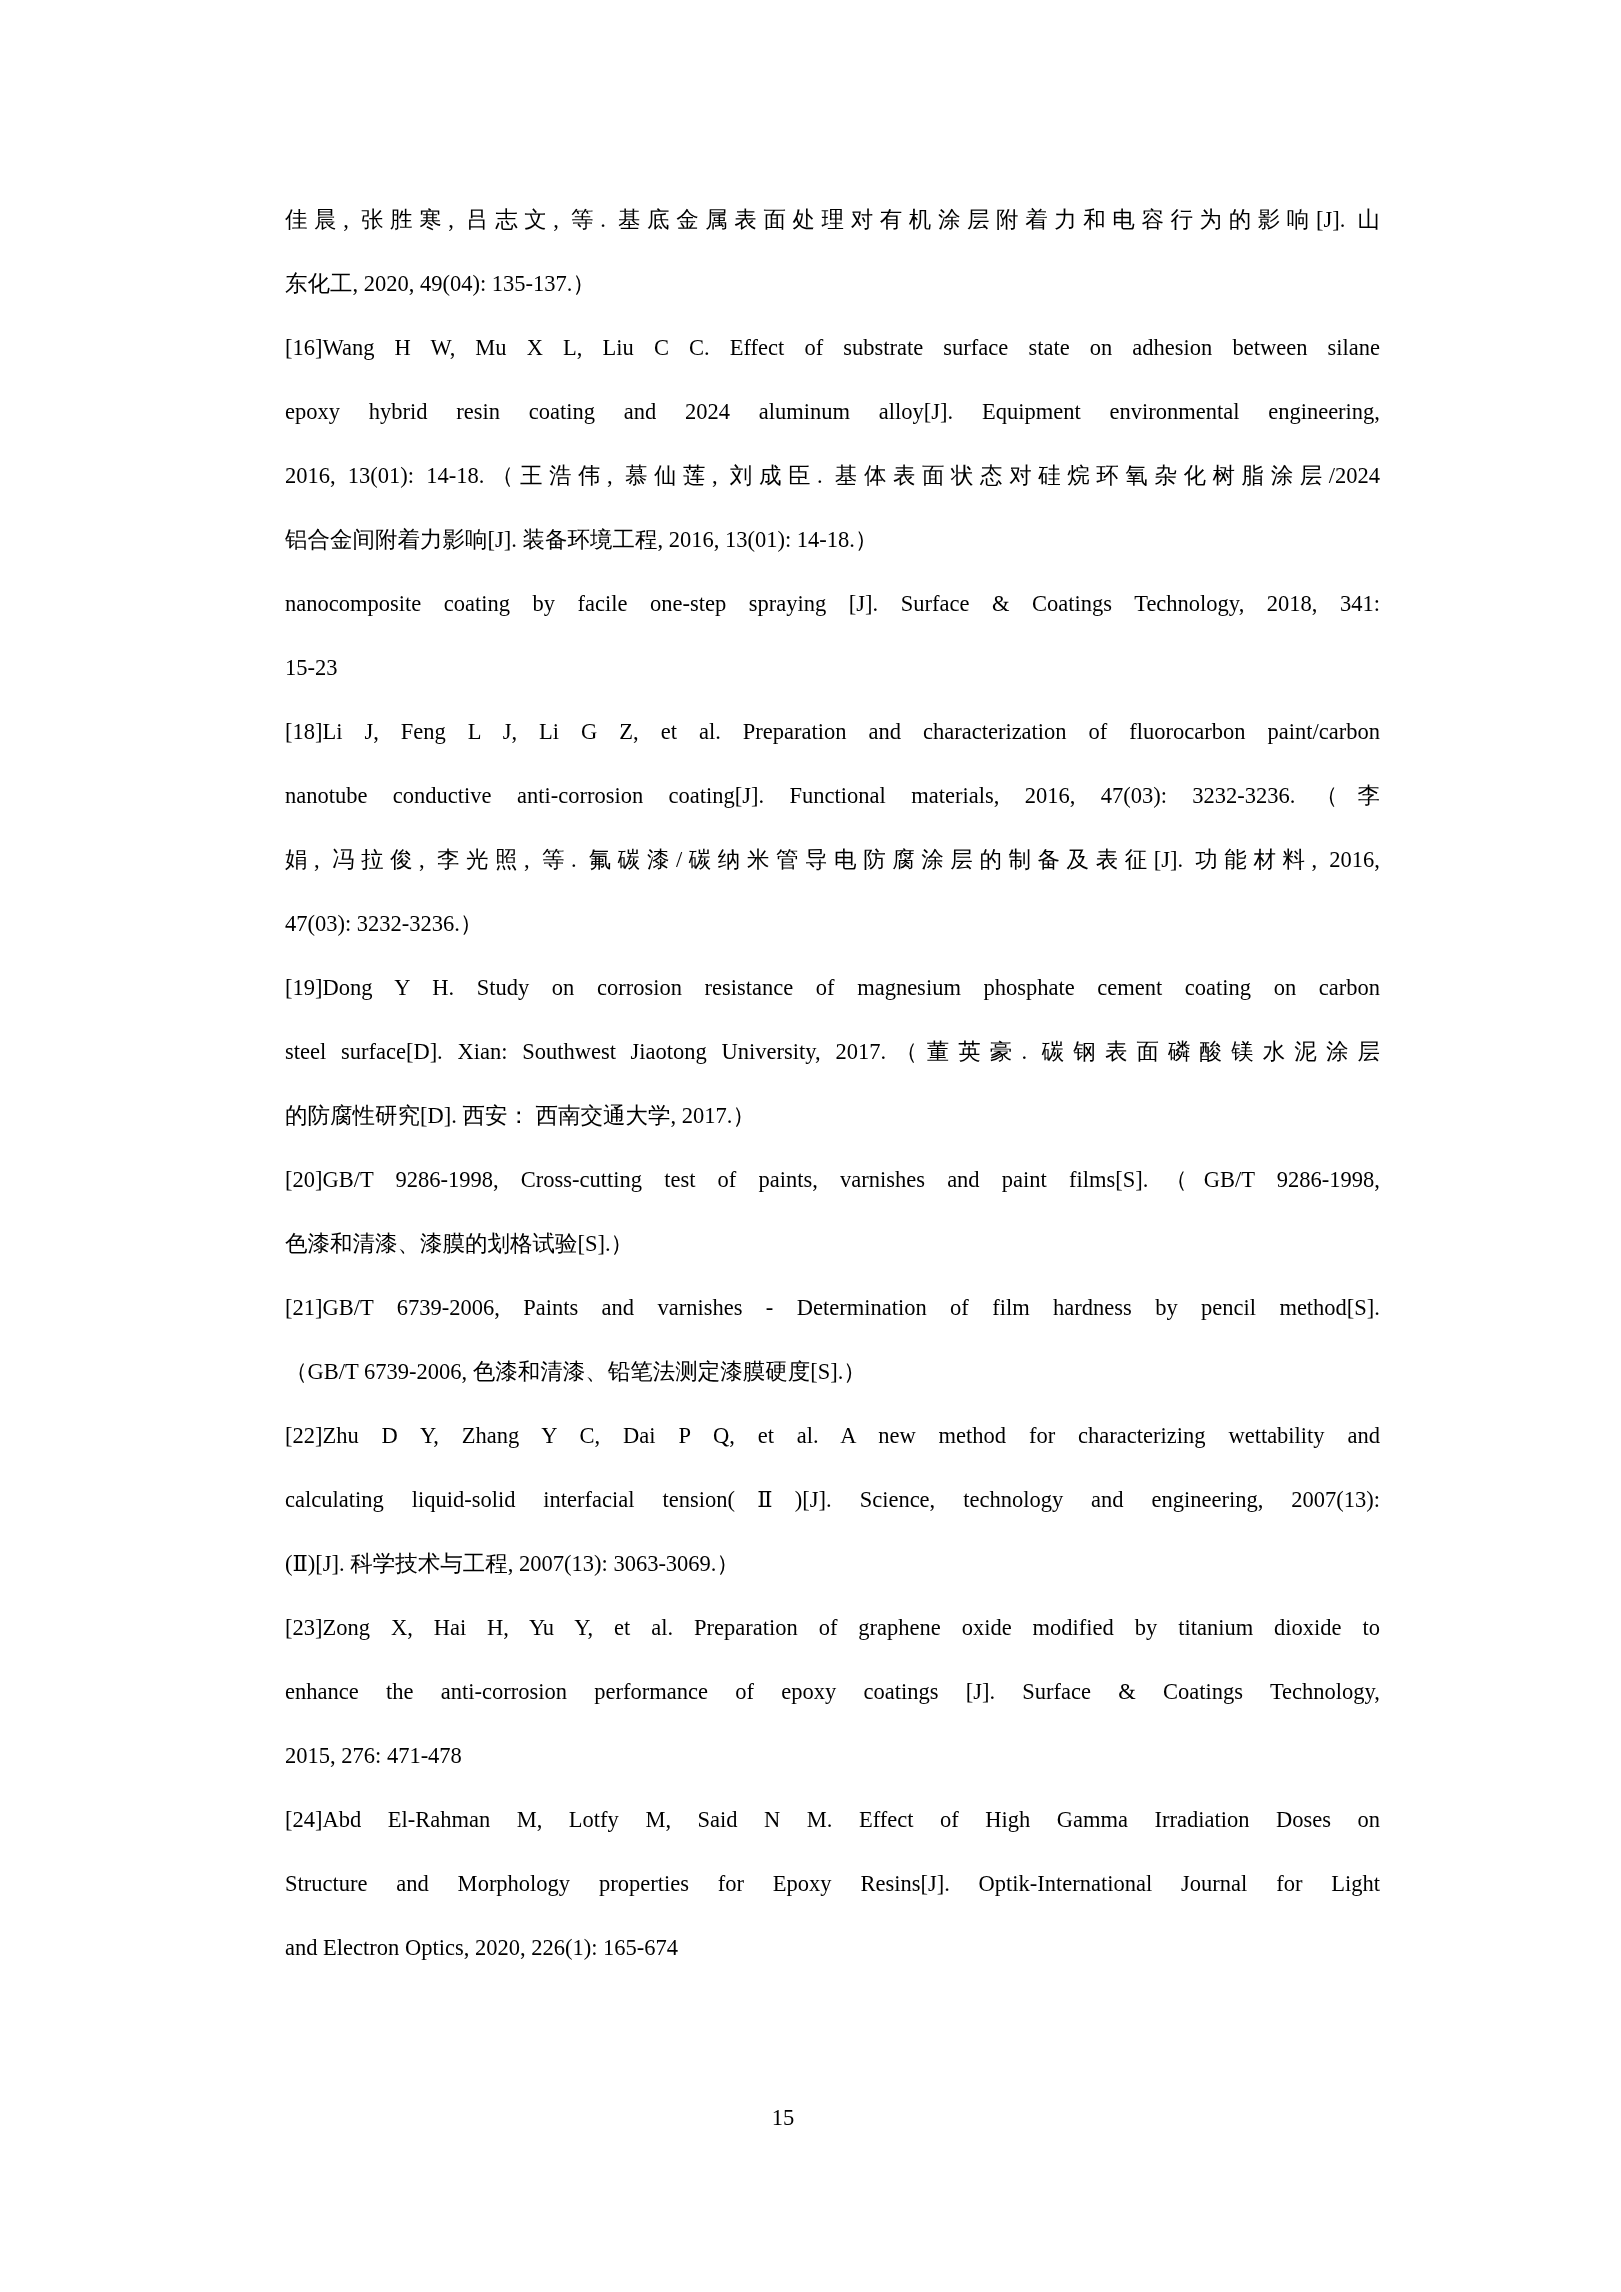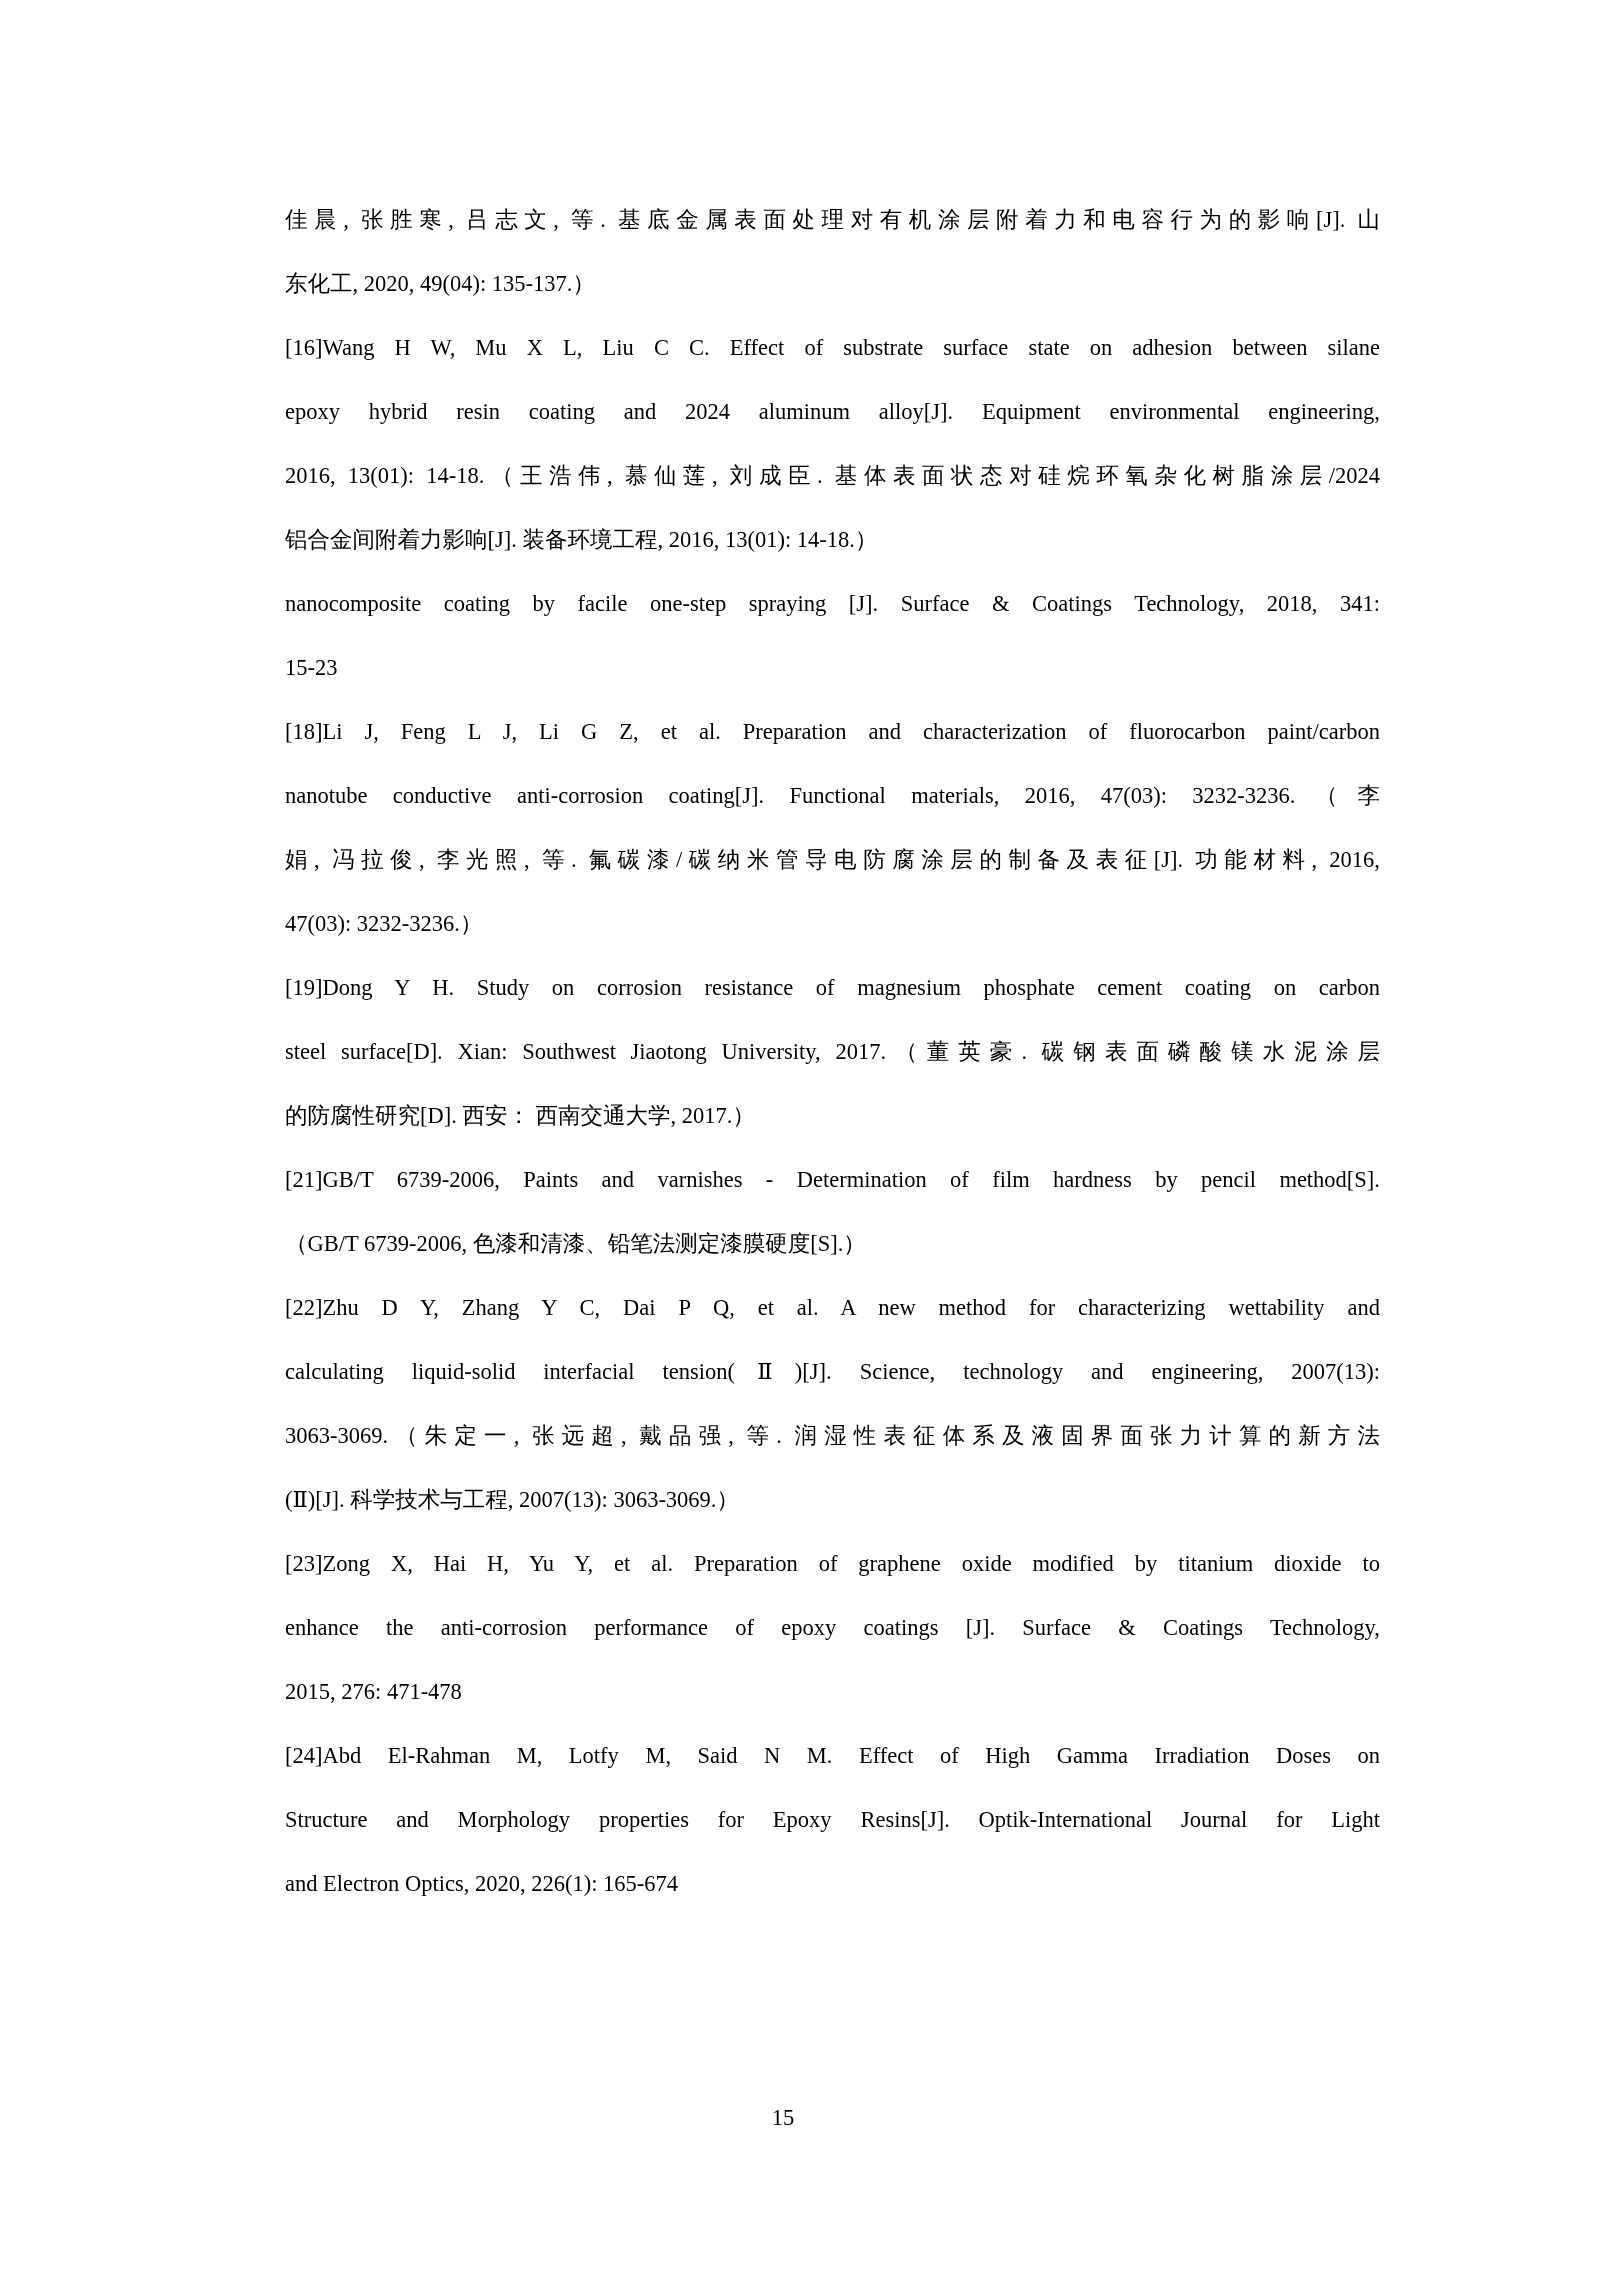--- a/index.html
+++ b/index.html
@@ -83,30 +83,33 @@
       <span class="line jl">娟, 冯拉俊, 李光照, 等. 氟碳漆/碳纳米管导电防腐涂层的制备及表征[J]. 功能材料, 2016,</span>
       <span class="line ll">47(03): 3232-3236.）</span>
     </p>
 
     <p class="ref">
       <span class="line jl">[19]Dong Y H. Study on corrosion resistance of magnesium phosphate cement coating on carbon</span>
       <span class="line jl">steel surface[D]. Xian: Southwest Jiaotong University, 2017.（董英豪. 碳钢表面磷酸镁水泥涂层</span>
       <span class="line ll">的防腐性研究[D]. 西安： 西南交通大学, 2017.）</span>
     </p>
 
+    <p class="ref">
+      <span class="line jl">[20]GB/T 9286-1998, Cross-cutting test of paints, varnishes and paint films[S].（GB/T 9286-1998,</span>
+      <span class="line ll">色漆和清漆、漆膜的划格试验[S].）</span>
+    </p>
 
     <p class="ref">
       <span class="line jl">[21]GB/T 6739-2006, Paints and varnishes - Determination of film hardness by pencil method[S].</span>
       <span class="line ll">（GB/T 6739-2006, 色漆和清漆、铅笔法测定漆膜硬度[S].）</span>
     </p>
 
     <p class="ref">
       <span class="line jl">[22]Zhu D Y, Zhang Y C, Dai P Q, et al. A new method for characterizing wettability and</span>
       <span class="line jl">calculating liquid-solid interfacial tension(Ⅱ)[J]. Science, technology and engineering, 2007(13):</span>
-      <span class="line jl">3063-3069.（朱定一, 张远超, 戴品强, 等. 润湿性表征体系及液固界面张力计算的新方法</span>
       <span class="line ll">(Ⅱ)[J]. 科学技术与工程, 2007(13): 3063-3069.）</span>
     </p>
 
     <p class="ref">
       <span class="line jl">[23]Zong X, Hai H, Yu Y, et al. Preparation of graphene oxide modified by titanium dioxide to</span>
       <span class="line jl">enhance the anti-corrosion performance of epoxy coatings [J]. Surface &amp; Coatings Technology,</span>
       <span class="line ll">2015, 276: 471-478</span>
     </p>
 
     <p class="ref">

